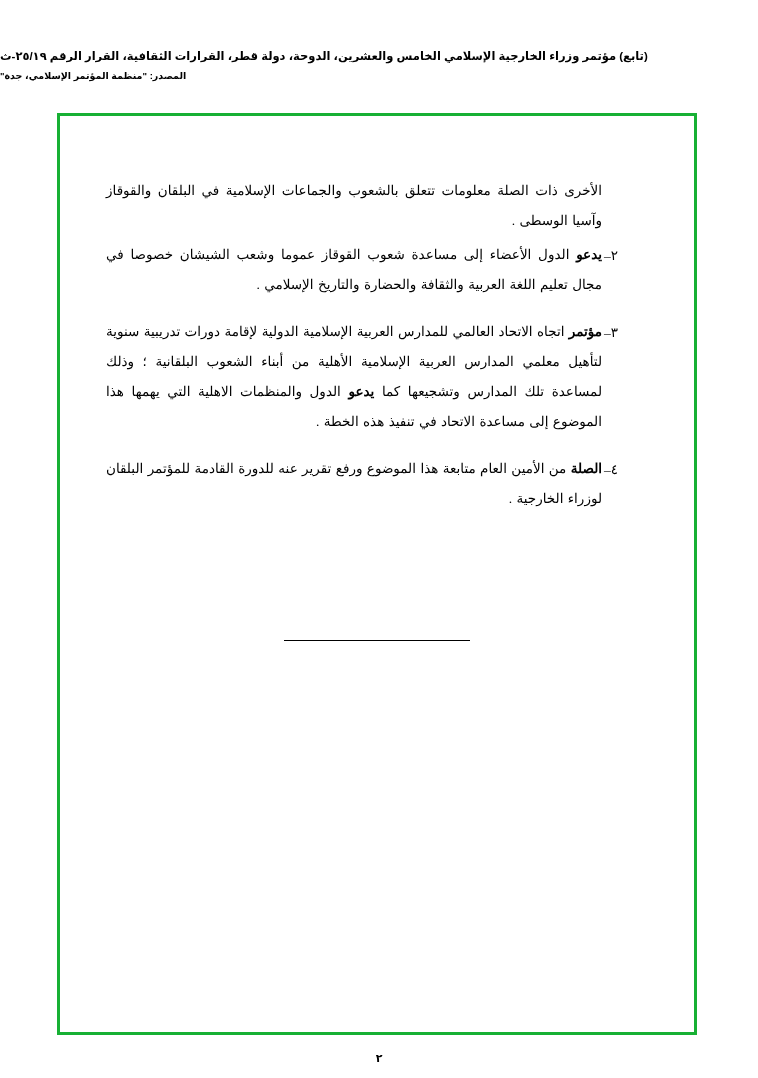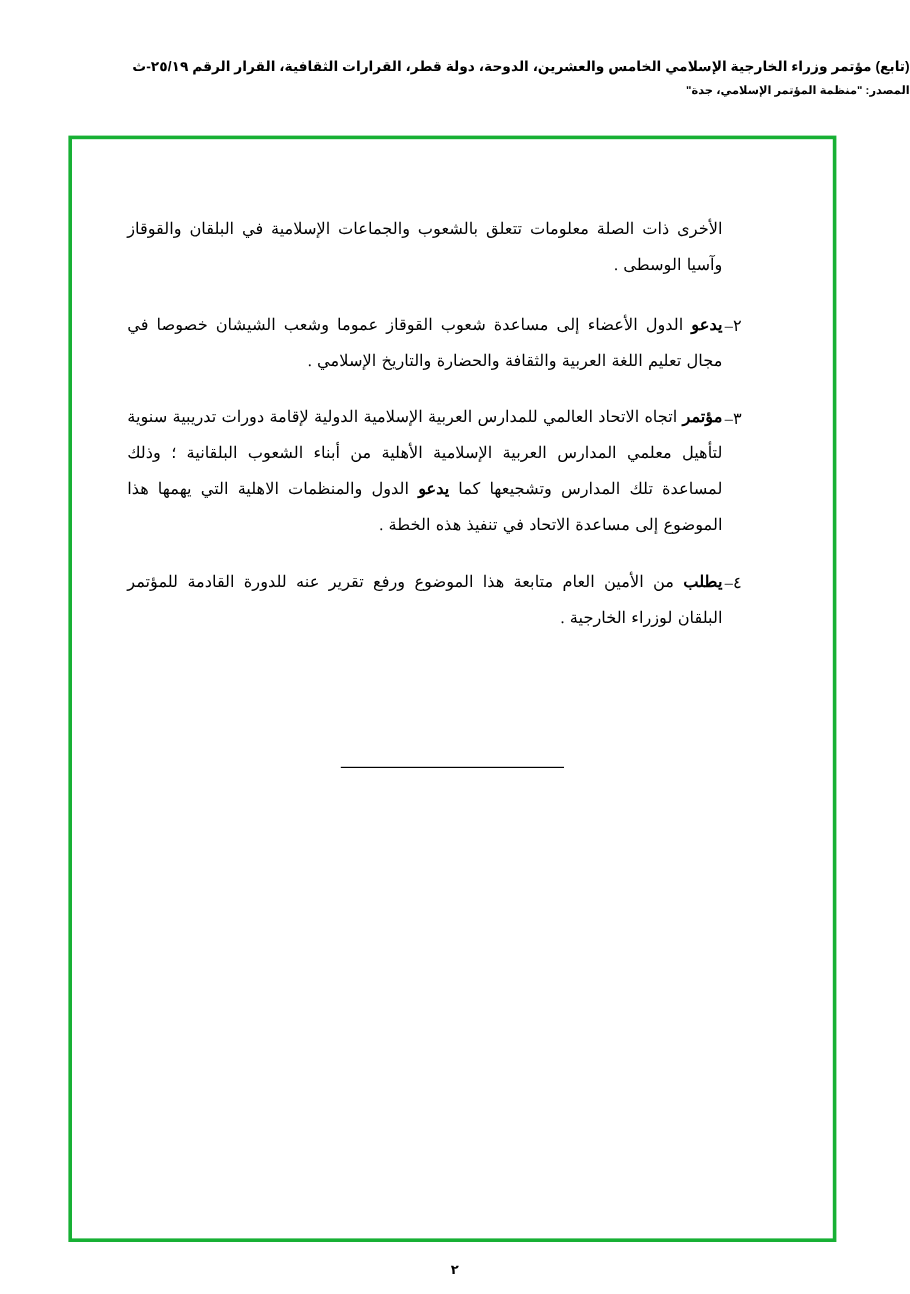--- a/index.html
+++ b/index.html
@@ -22,21 +22,21 @@
     width: 758px;
     height: 1078px;
   }
 
   
   .header {
     position: absolute;
     top: 48px;
     left: 0;
     right: 0;
-    text-align: right;
+    text-align: left;
     direction: rtl;
   }
   .header-line1 {
     font-family: "Liberation Sans", "DejaVu Sans", sans-serif;
     font-weight: bold;
     font-size: 11.5px;
     letter-spacing: 0px;
     color: #000;
     line-height: 17px;
     white-space: nowrap;
@@ -114,21 +114,21 @@
     text-align-last: right;
   }
   .lead {
     font-weight: bold;
   }
   .inline-bold {
     font-weight: bold;
   }
 
   .continuation {
-    margin-bottom: 20px;
+    margin-bottom: 4px;
   }
   .continuation .text-col {
     text-align: justify;
     text-align-last: right;
   }
 
   
   .hr-wrap {
     position: absolute;
     top: 511px;
@@ -194,21 +194,21 @@
             <span class="lead">مؤتمر</span>
             <span>اتجاه الاتحاد العالمي للمدارس العربية الإسلامية الدولية لإقامة دورات تدريبية سنوية لتأهيل معلمي المدارس العربية الإسلامية الأهلية من أبناء الشعوب البلقانية ؛ وذلك لمساعدة تلك المدارس وتشجيعها كما </span><span class="inline-bold">يدعو</span><span> الدول والمنظمات الاهلية التي يهمها هذا الموضوع إلى مساعدة الاتحاد في تنفيذ هذه الخطة .</span>
           </div>
         </div>
 
         <div class="para-block">
           <div class="num-col">
             <span class="dash">–</span><span>٤</span>
           </div>
           <div class="text-col">
-            <span class="lead">يطلب</span>
+            <span class="lead">الصلة</span>
             <span>من الأمين العام متابعة هذا الموضوع ورفع تقرير عنه للدورة القادمة للمؤتمر البلقان لوزراء الخارجية .</span>
           </div>
         </div>
 
       </div>
 
       <div class="hr-wrap">
         <span class="hr-line"></span>
       </div>
 

